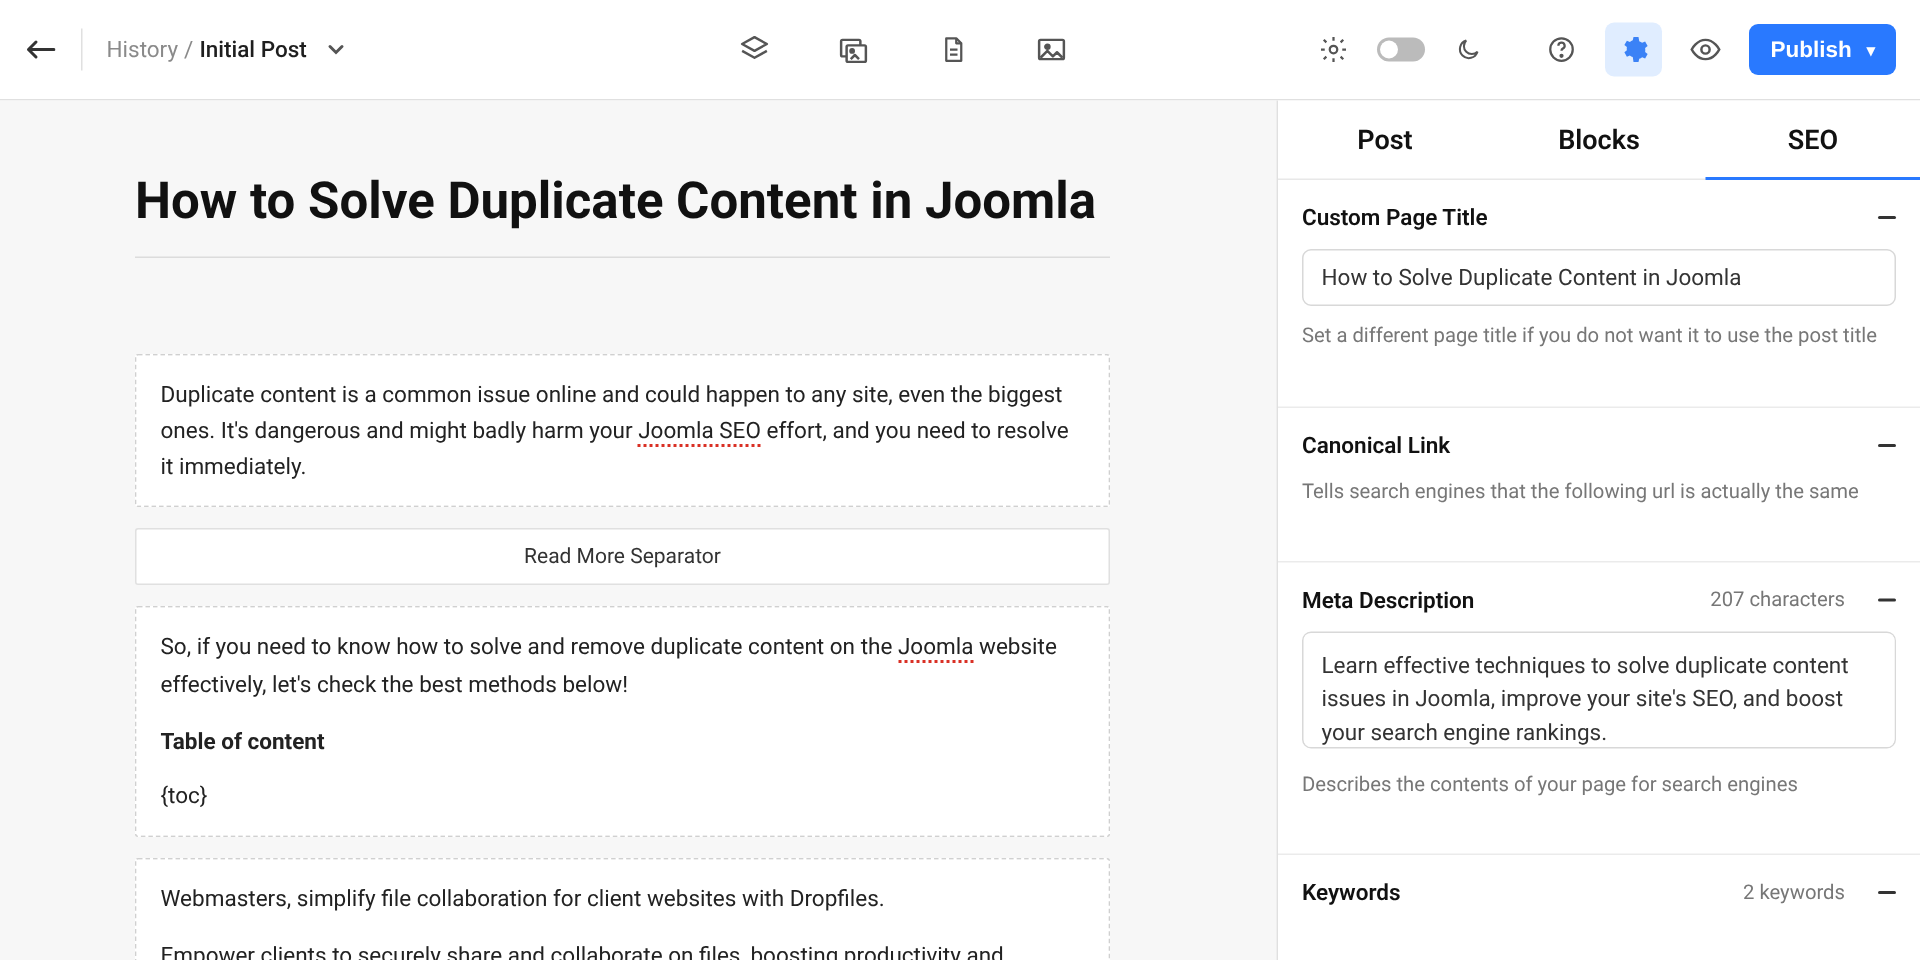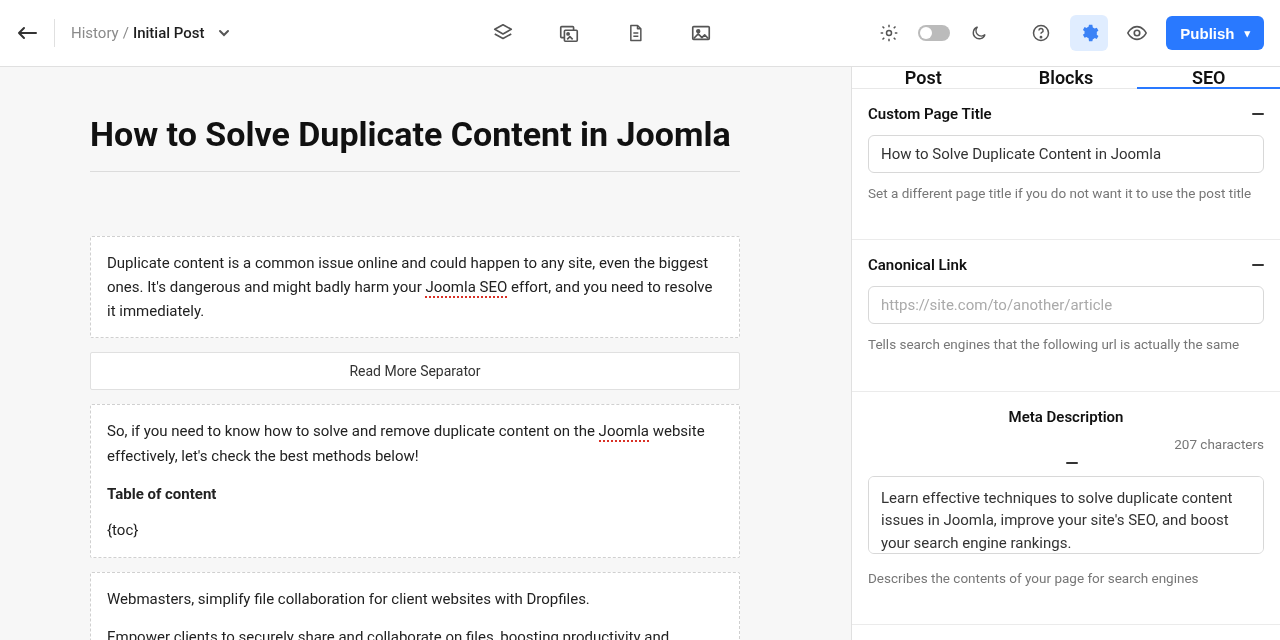--- a/index.html
+++ b/index.html
@@ -47,21 +47,21 @@
 
 .section { border-bottom: 1px solid #ebebeb; padding: 16px 16px 36px; }
 .sec-head { display: flex; align-items: center; justify-content: space-between; margin-bottom: 12px; }
 .sec-title { font-size: 15px; font-weight: 600; color: #111; }
 .collapse-ico { width: 12px; height: 2px; background: #333; border-radius: 1px; cursor: pointer; display: inline-block; }
 .sec-hint { font-size: 13.5px; color: #777; line-height: 1.5; }
 .sec-meta { font-size: 13.5px; color: #777; margin-left: auto; }
 .field { width: 100%; border: 1px solid #d8d8d8; border-radius: 6px; padding: 9px 12px; font-size: 15px; color: #333; margin-bottom: 10px; font-family: inherit; outline: none; }
 .field::placeholder { color: #aaa; }
 .field-area { width: 100%; border: 1px solid #d8d8d8; border-radius: 6px; padding: 10px 12px; font-size: 15px; color: #333; margin-bottom: 10px; font-family: inherit; line-height: 1.5; resize: none; outline: none; height: 78px; }
-.sec-head-row { display: flex; align-items: center; gap: 10px; margin-bottom: 12px; flex-direction: column; }
+.sec-head-row { display: flex; align-items: center; gap: 10px; margin-bottom: 12px; }
 
 svg { display: block; }
 </style>
 </head>
 <body>
 
 <div class="topbar">
   <div class="back-arrow">
     <svg width="20" height="14" viewBox="0 0 20 14" stroke="currentColor" stroke-width="2" fill="none" stroke-linecap="round" stroke-linejoin="round">
         <path d="M19 7H2M7 2L2 7l5 5"></path>
@@ -192,21 +192,20 @@
       </div>
       <input class="field" value="How to Solve Duplicate Content in Joomla" style="">
       <div class="sec-hint">Set a different page title if you do not want it to use the post title</div>
     </div>
 
     <div class="section">
       <div class="sec-head">
         <div class="sec-title">Canonical Link</div>
         <span class="collapse-ico"></span>
       </div>
-      <input class="field" placeholder="https://site.com/to/another/article" style="">
       <div class="sec-hint">Tells search engines that the following url is actually the same</div>
     </div>
 
     <div class="section">
       <div class="sec-head-row">
         <div class="sec-title">Meta Description</div>
         <div class="sec-meta">207 characters</div>
         <span class="collapse-ico" style="margin-left:12px"></span>
       </div>
       <textarea class="field-area" style="">Learn effective techniques to solve duplicate content issues in Joomla, improve your site's SEO, and boost your search engine rankings.</textarea>

